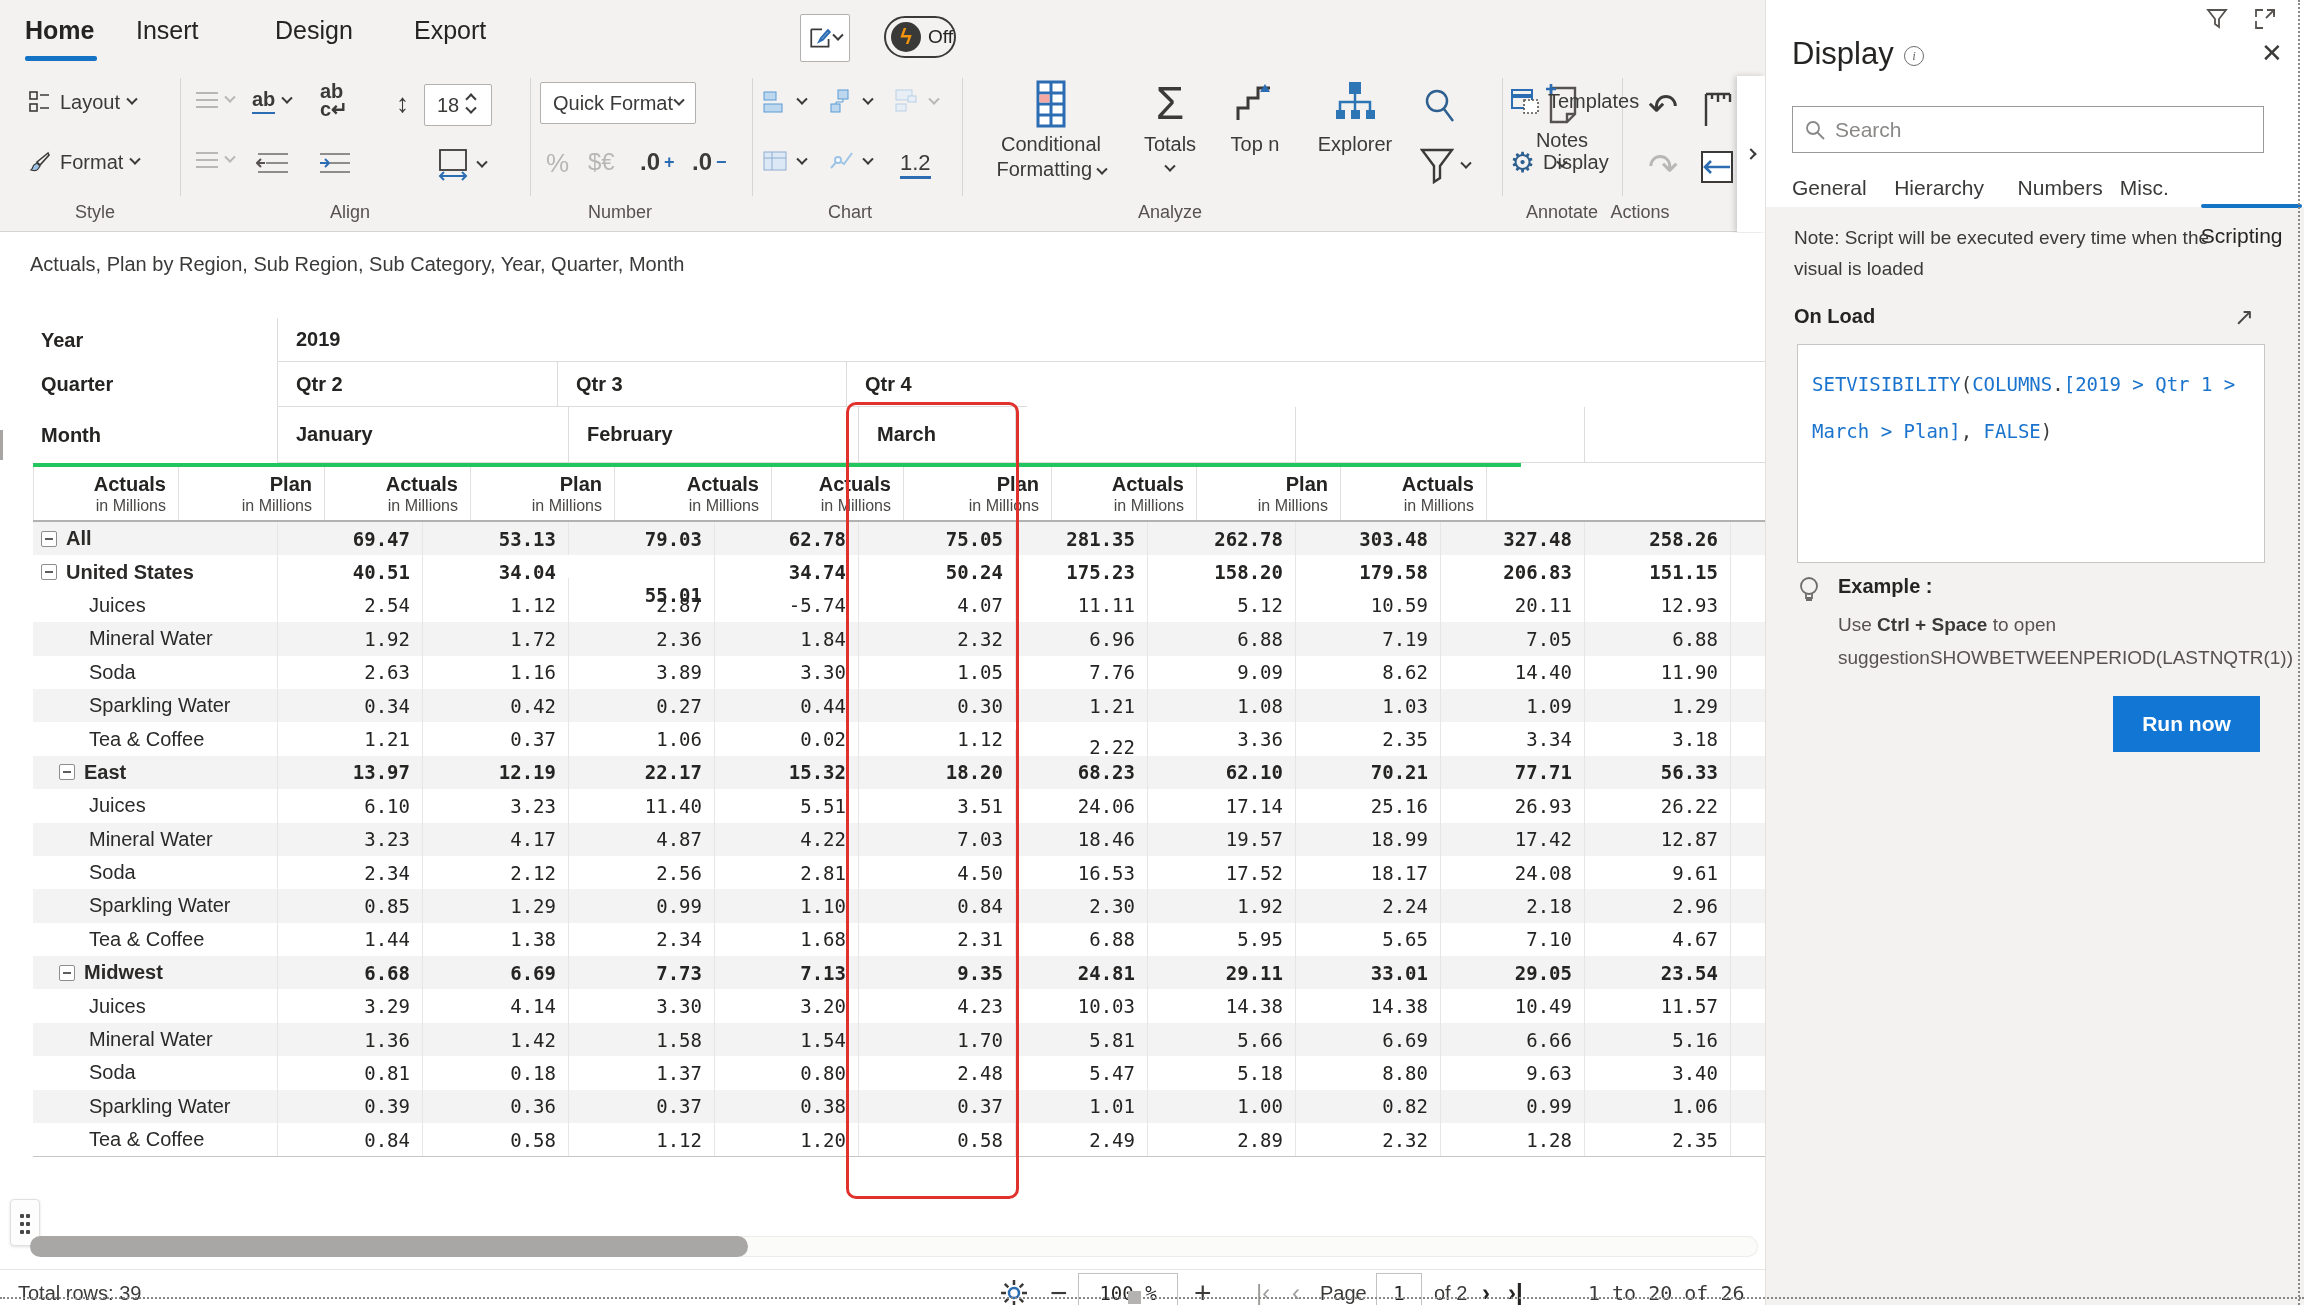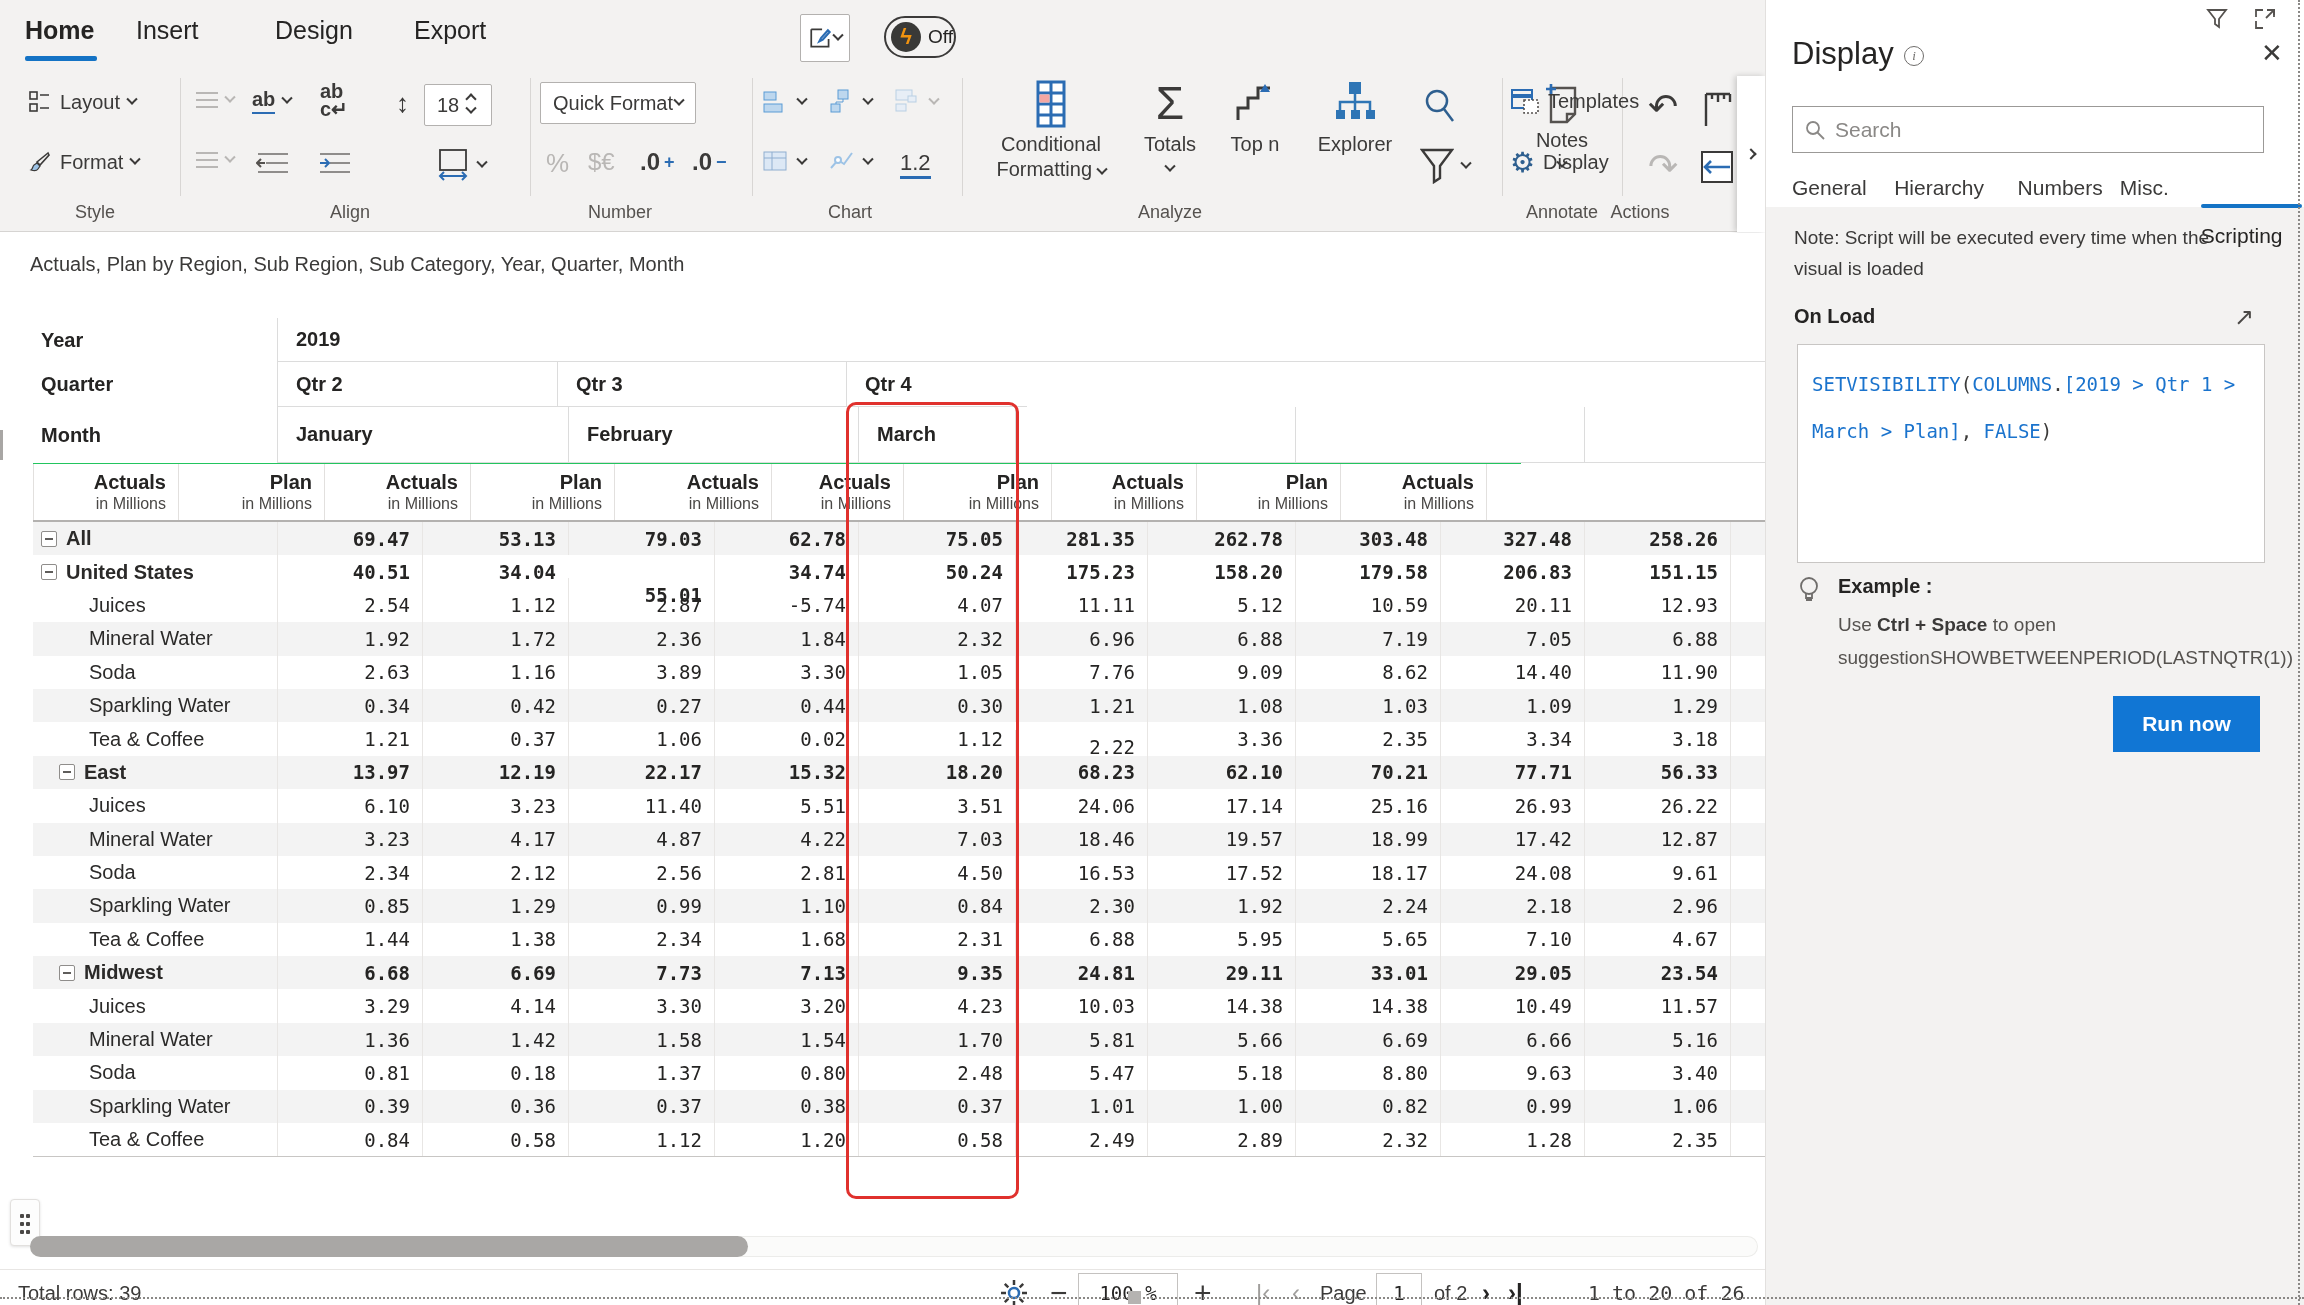--- a/index.html
+++ b/index.html
@@ -375,21 +375,21 @@
             <div class="hcell bL bB" style="width: 291px;">January</div>
             <div class="hcell bL bB" style="width: 290px;">February</div>
             <div class="hcell bL bB" style="width: 157px;">March</div>
             <div class="hcell bL bB" style="width: 280px;"></div>
             <div class="hcell bL bB" style="width: 289px;"></div>
             <div class="hcell bL bB" style="width: 181px;"></div>
           </div>
       </div>
 
       <div class="hrow" style="height:59px;border-bottom:2px solid #b3b1af">
-        <div id="measure-cells" class="mhd" style="border-top:1px solid #22c55e">
+        <div id="measure-cells" class="mhd" style="border-top:4px solid #22c55e">
             <div class="mcell" style="width: 145px;">
               <div class="mname">Actuals</div>
               <div class="munit">in Millions</div>
             </div>
             <div class="mcell" style="width: 146px;">
               <div class="mname">Plan</div>
               <div class="munit">in Millions</div>
             </div>
             <div class="mcell" style="width: 146px;">
               <div class="mname">Actuals</div>

